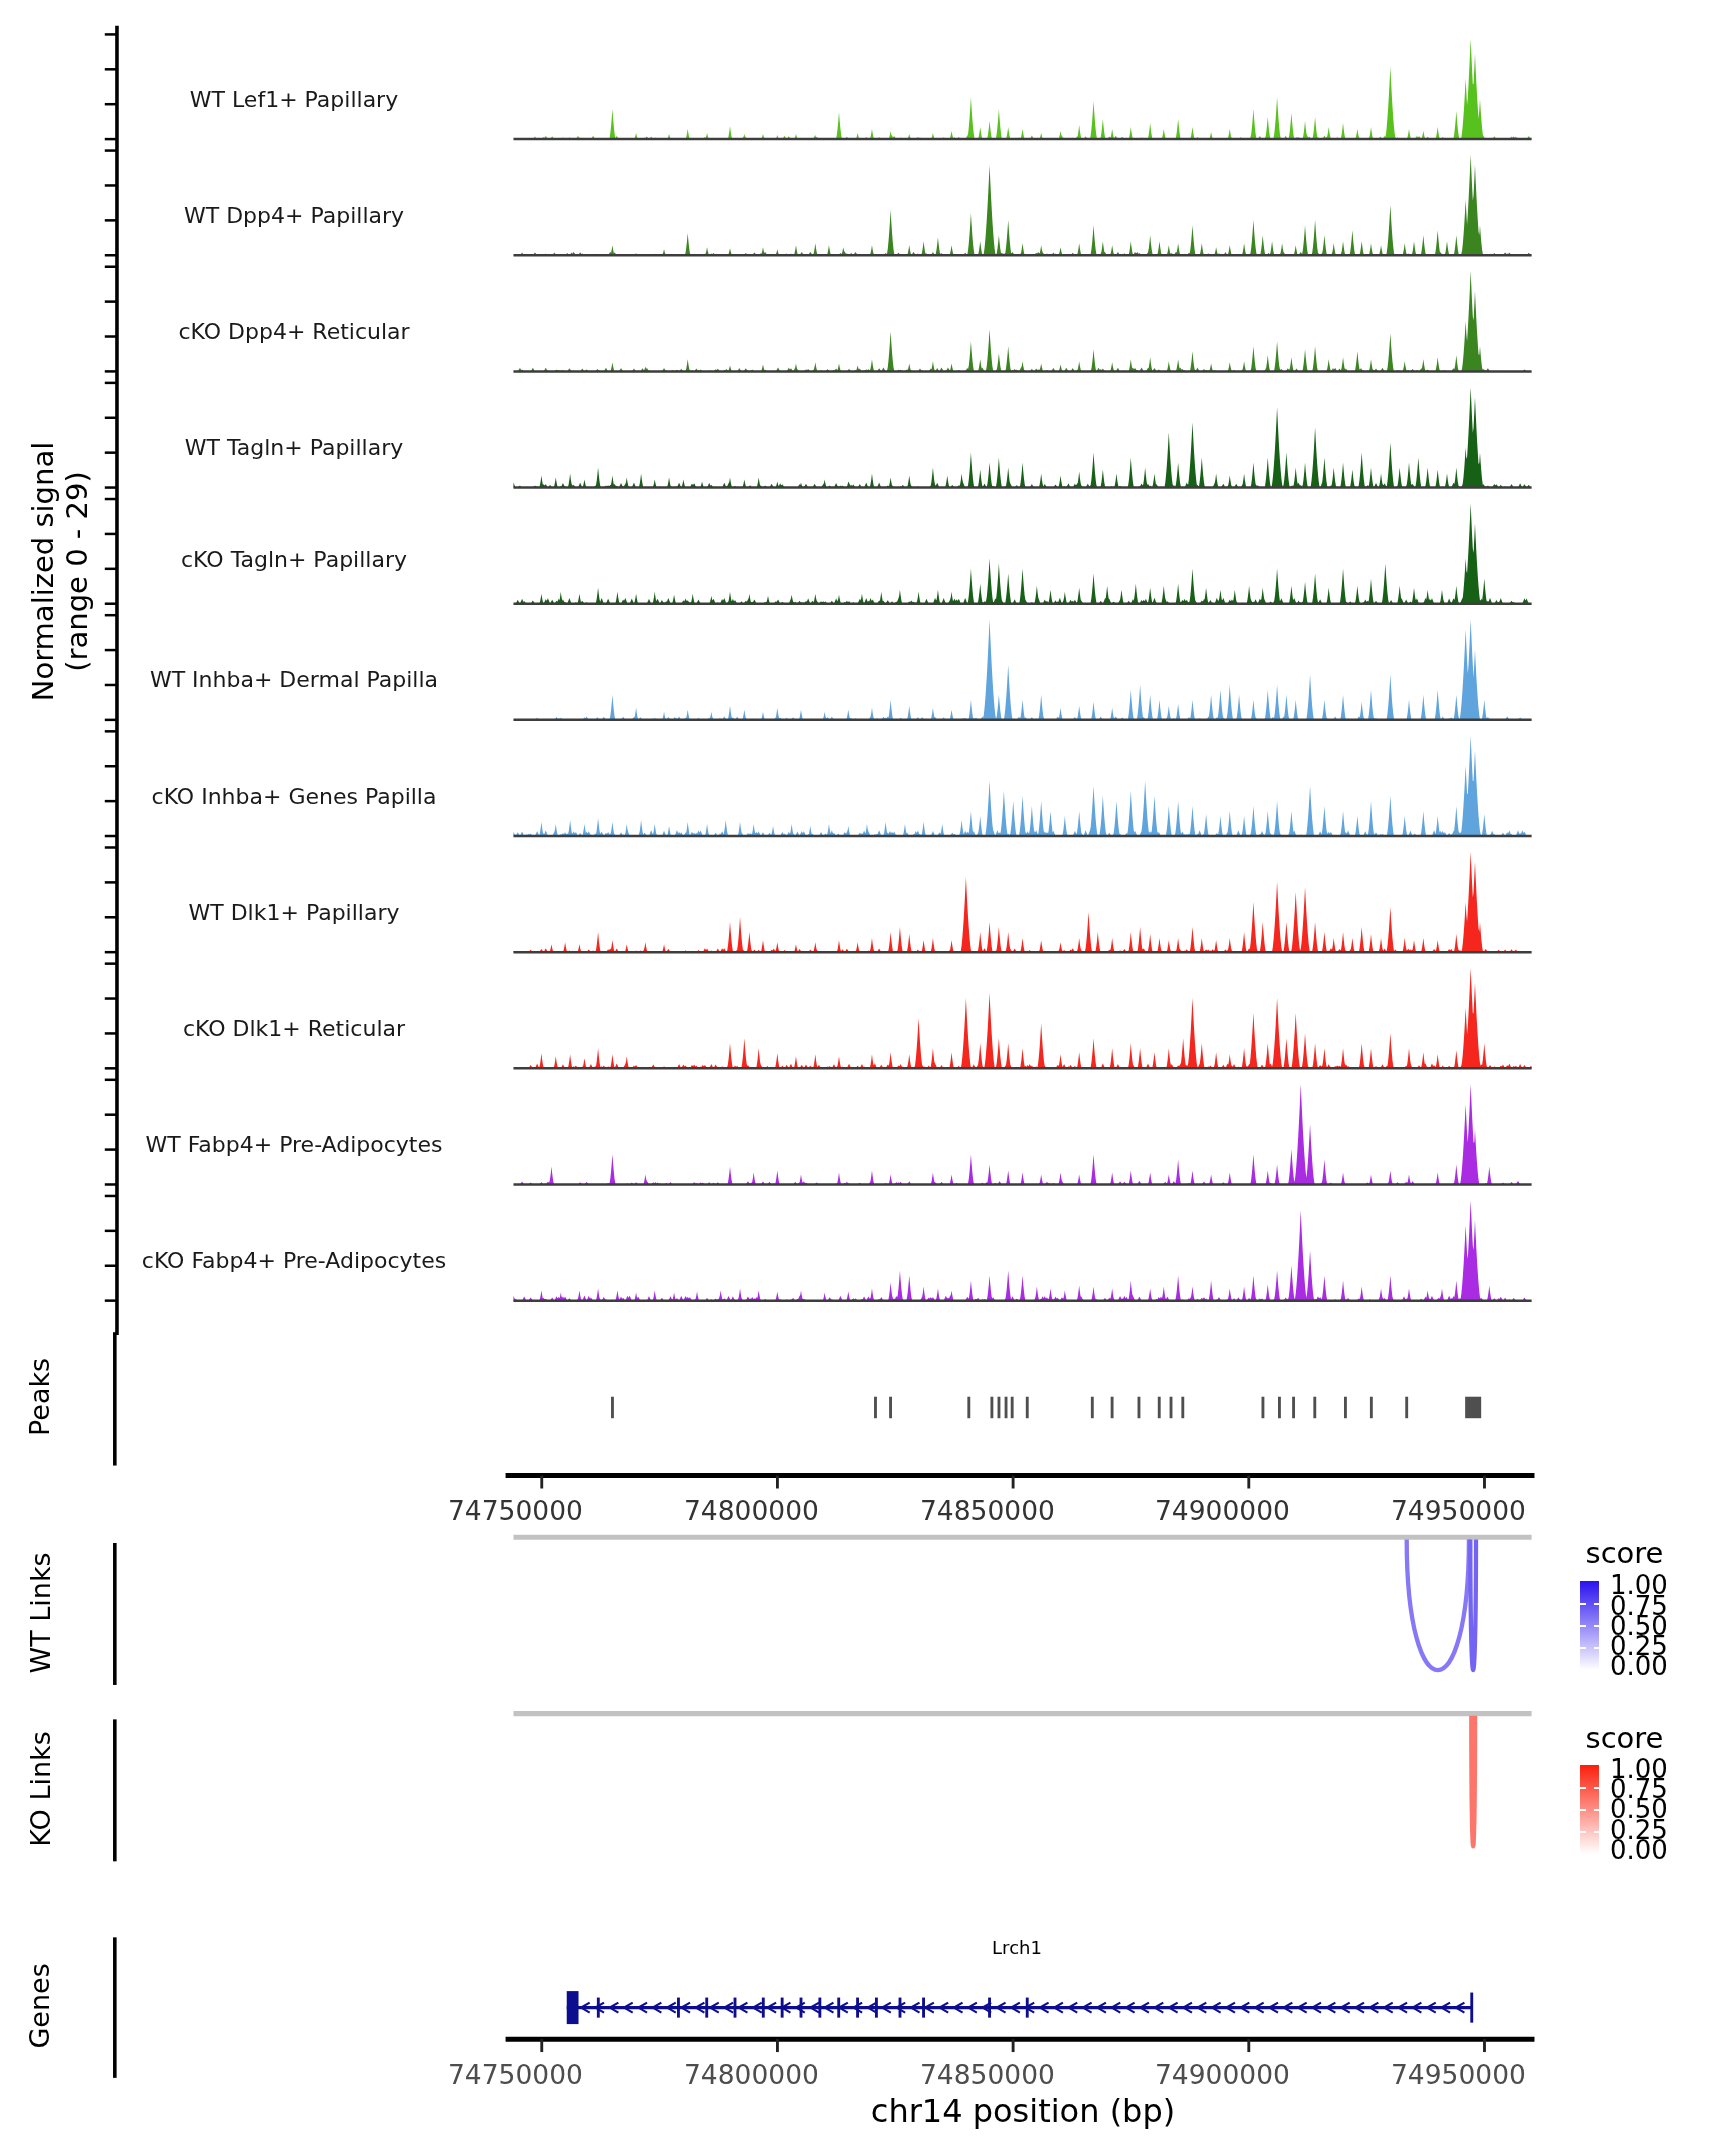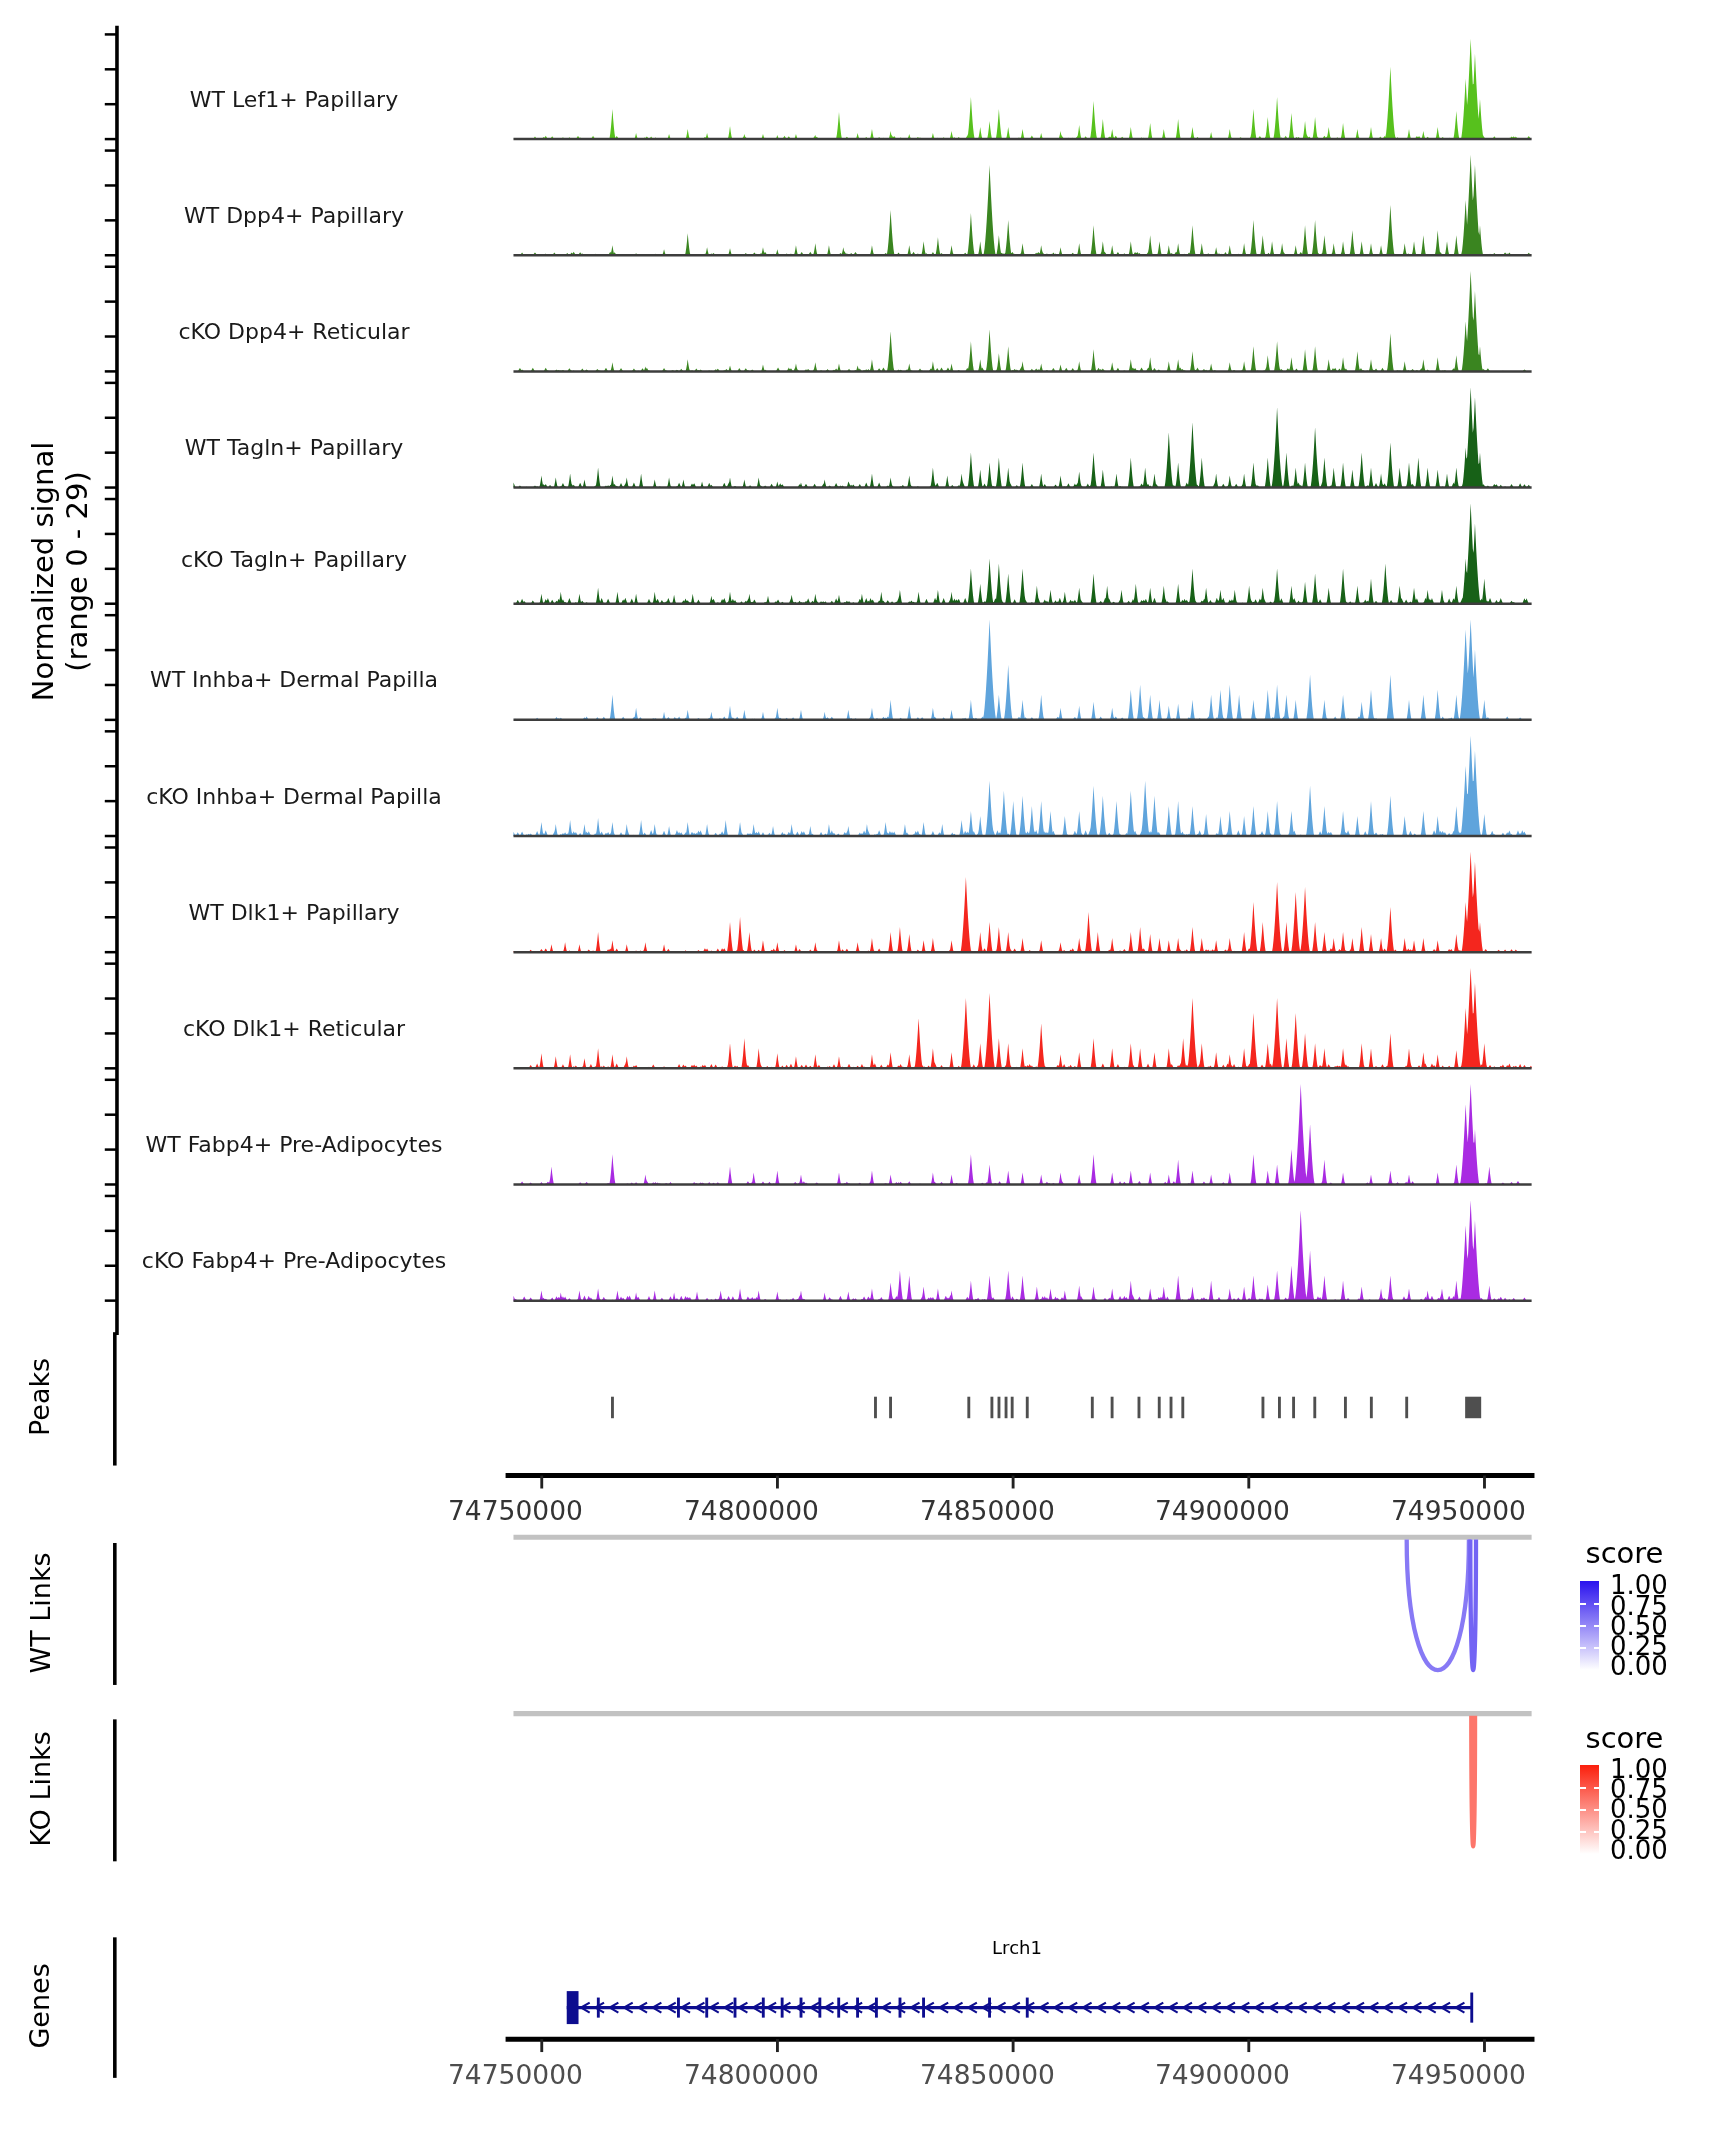--- a/index.html
+++ b/index.html
@@ -269,29 +269,30 @@
 
   <div id="peaks-label" class="rot-label" style="left:-53px;top:1381px;width:186px;">Peaks</div>
   <div id="wt-links-label" class="rot-label" style="left:-67px;top:1597px;width:215px;">WT Links</div>
   <div id="ko-links-label" class="rot-label" style="left:-67px;top:1773px;width:215px;">KO Links</div>
   <div id="genes-label" class="rot-label" style="left:-53px;top:1990px;width:186px;">Genes</div>
 
   <div id="score-title-wt" class="score-title" style="top:1536px;">score</div>
   <div id="score-title-ko" class="score-title" style="top:1721px;">score</div>
 
   <div id="gene-name">Lrch1</div>
+  <div id="axis2-title">chr14 position (bp)</div>
 
   <div id="text-layer">
       <div class="track-label" style="top: 72px; position: absolute;">WT Lef1+ Papillary</div>
       <div class="track-label" style="top: 188px; position: absolute;">WT Dpp4+ Papillary</div>
       <div class="track-label" style="top: 304px; position: absolute;">cKO Dpp4+ Reticular</div>
       <div class="track-label" style="top: 420px; position: absolute;">WT Tagln+ Papillary</div>
       <div class="track-label" style="top: 532px; position: absolute;">cKO Tagln+ Papillary</div>
       <div class="track-label" style="top: 652px; position: absolute;">WT Inhba+ Dermal Papilla</div>
-      <div class="track-label" style="top: 769px; position: absolute;">cKO Inhba+ Dermal Papilla</div>
+      <div class="track-label" style="top: 769px; position: absolute;">cKO Inhba+ Genes Papilla</div>
       <div class="track-label" style="top: 885px; position: absolute;">WT Dlk1+ Papillary</div>
       <div class="track-label" style="top: 1001px; position: absolute;">cKO Dlk1+ Reticular</div>
       <div class="track-label" style="top: 1117px; position: absolute;">WT Fabp4+ Pre-Adipocytes</div>
       <div class="track-label" style="top: 1233px; position: absolute;">cKO Fabp4+ Pre-Adipocytes</div>
       <div class="xtick-label axis1-lab" style="left: 448px; top: 1495px; position: absolute;">74750000</div>
       <div class="xtick-label axis1-lab" style="left: 684px; top: 1495px; position: absolute;">74800000</div>
       <div class="xtick-label axis1-lab" style="left: 920px; top: 1495px; position: absolute;">74850000</div>
       <div class="xtick-label axis1-lab" style="left: 1155px; top: 1495px; position: absolute;">74900000</div>
       <div class="xtick-label axis1-lab" style="left: 1391px; top: 1495px; position: absolute;">74950000</div>
       <div class="xtick-label axis2-lab" style="left: 448px; top: 2059px; position: absolute;">74750000</div>

